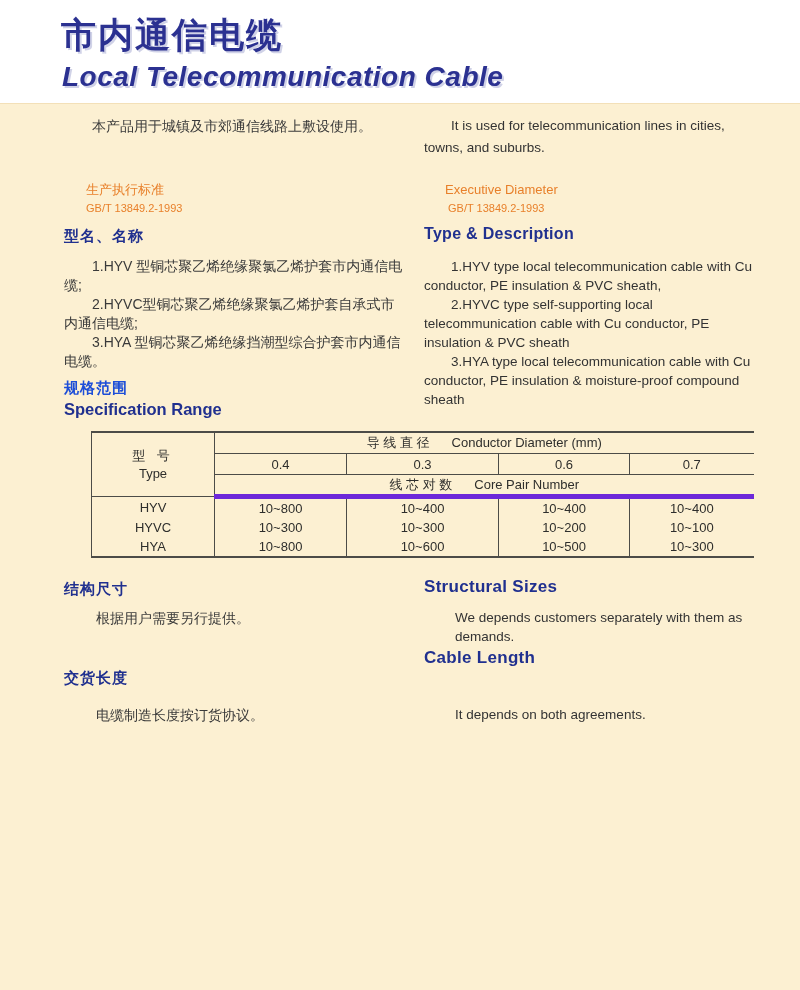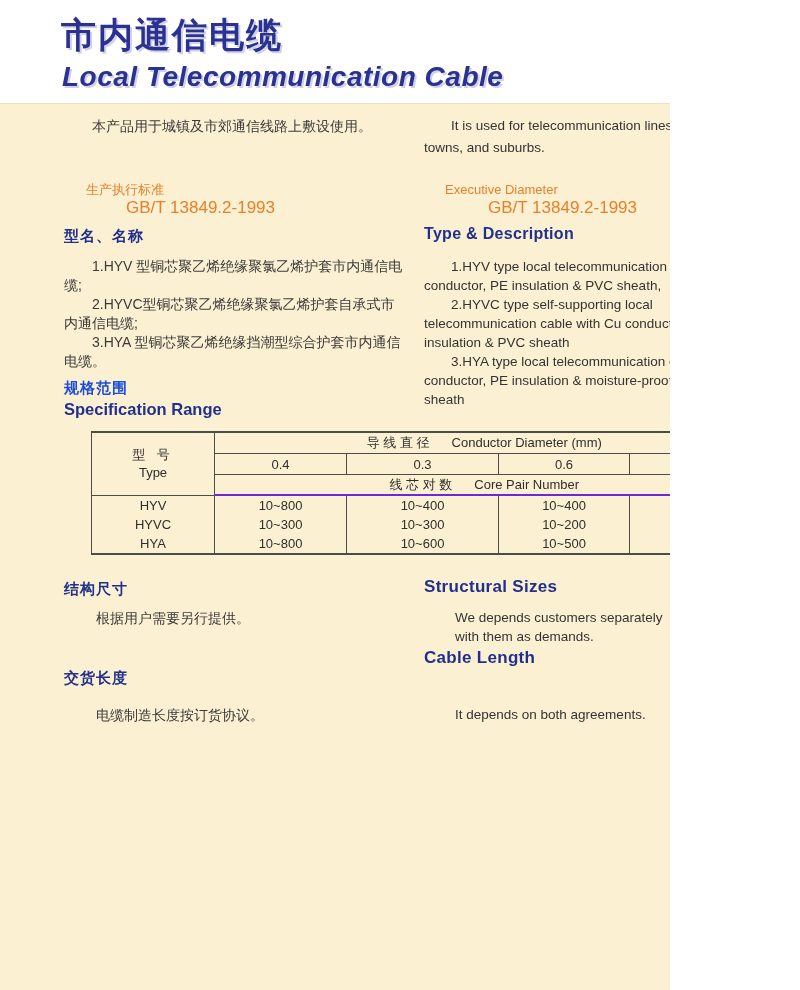--- a/index.html
+++ b/index.html
@@ -1,18 +1,18 @@
 <!DOCTYPE html>
 <html><head>
 <meta charset="utf-8">
 <style>
   html,body { margin:0; padding:0; }
   .page {
     position: relative;
-    width: 670px;
+    width: 800px;
     height: 990px;
     background: #ffffff;
     font-family: "Liberation Sans", "DejaVu Sans", sans-serif;
     overflow: hidden;
     color: #363636;
   }
   .cream-bg {
     position: absolute;
     left: 0; top: 103px; right: 0; bottom: 0;
     background: #fcf0d2;
@@ -39,21 +39,21 @@
   .zh-text { font-size: 14px; line-height: 19px; color: #3a3a3a; }
   .en-text { font-size: 13.5px; line-height: 19px; color: #333333; }
   .indent { text-indent: 2em; }
 
   .intro-zh { left: 64px; top: 117px; width: 330px; }
   .intro-en { left: 424px; top: 115px; width: 334px; line-height: 22px; }
 
   .std { font-size: 13px; line-height: 18px; color: #e8802b; }
   .std-zh { left: 86px; top: 181px; }
   .std-en { left: 445px; top: 181px; }
-  .std .val { font-size: 17px; margin-left: 40px; }
+  .std .val { font-size: 11px; }
   .std-en .val { padding-left: 3px; }
 
   .h-zh { font-size: 15px; font-weight: bold; color: #20308f; letter-spacing: 1px; }
   .h-en { font-size: 16px; font-weight: bold; color: #20308f; letter-spacing: 0.3px; }
 
   .h-type-zh { left: 64px; top: 227px; }
   .h-type-en { left: 424px; top: 225px; }
 
   .list-zh { left: 64px; top: 257px; width: 340px; }
   .list-en { left: 424px; top: 257px; width: 342px; }
@@ -71,21 +71,21 @@
     border-top: 2px solid #4c4c48;
     border-bottom: 2px solid #4c4c48;
     border-left: 1px solid #4c4c48;
     border-right: none;
   }
   .spec-table td { padding: 0; text-align: center; vertical-align: middle; }
   .c-type { border-right: 1px solid #4c4c48; border-bottom: 1px solid #4c4c48; line-height: 18px; }
   .c-type .t-zh { letter-spacing: 4px; }
   .r-diam td { height: 20px; border-bottom: 1px solid #4c4c48; }
   .r-sizes td { height: 20px; border-bottom: 1px solid #4c4c48; border-left: 1px solid #4c4c48; }
-  .r-pair td { height: 19px; border-bottom: 2px solid #6d28d9; }
+  .r-pair td { height: 19px; border-bottom: 5px solid #6d28d9; }
   .r-body td { border-left: 1px solid #4c4c48; height: 19px; }
   .hdr-en { padding-left: 22px; }
 
   .h-struct-zh { left: 64px; top: 580px; }
   .h-struct-en, .h-len-en { font-size: 17px; }
   .h-struct-en { left: 424px; top: 577px; }
   .struct-zh { left: 96px; top: 609px; }
   .struct-en { left: 455px; top: 608px; }
 
   .h-len-zh { left: 64px; top: 669px; text-align: center; }

